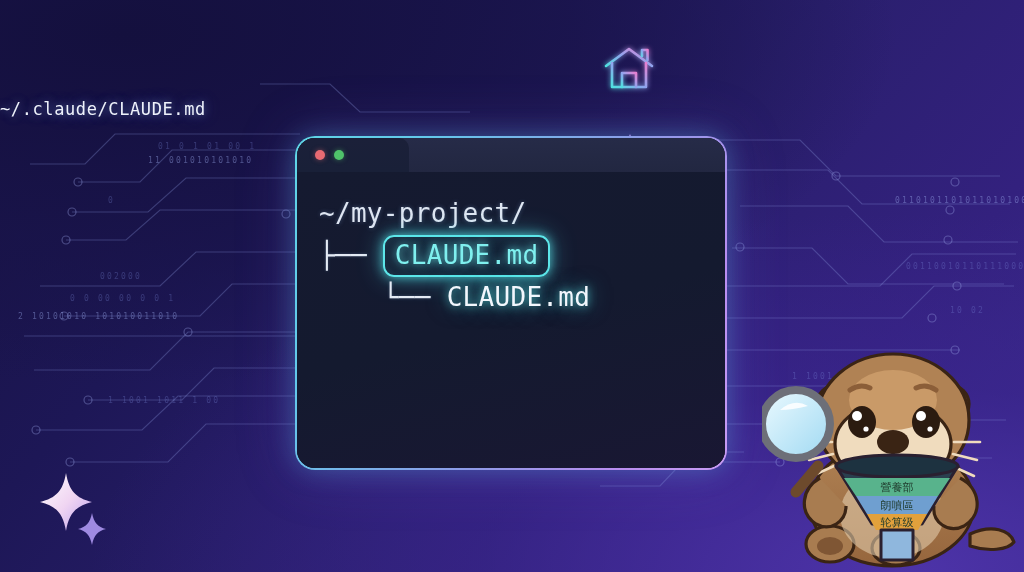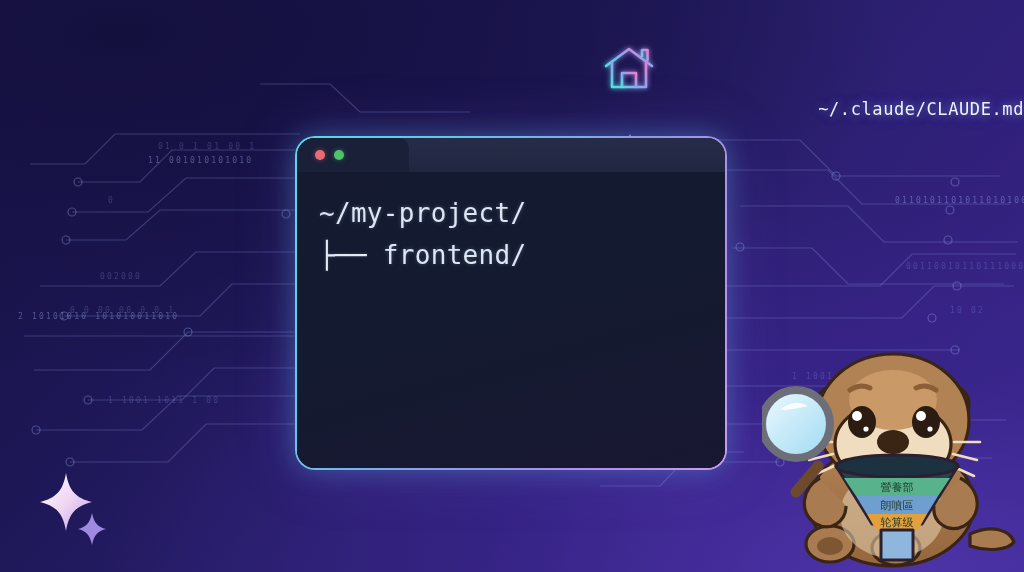--- a/index.html
+++ b/index.html
@@ -64,21 +64,21 @@
     display:inline-block;padding:1px 10px 3px 10px;border-radius:11px;
     border:2px solid #5ee7ea;color:#7ff0ef;
     text-shadow:0 0 9px rgba(110,240,240,.95),0 0 20px rgba(70,215,225,.6);
     box-shadow:0 0 11px rgba(94,231,234,.75),0 0 26px rgba(80,215,230,.42),
                inset 0 0 14px rgba(90,230,235,.17);
     line-height:34px;
   }
   
   #home{position:absolute;left:600px;top:44px;width:58px;height:50px;}
   #homepath{
-    position:absolute;left:0;right:0;top:99px;text-align:right;
+    position:absolute;left:0;right:0;top:99px;text-align:left;
     font-size:17px;letter-spacing:.6px;color:#eef2fb;
     text-shadow:0 0 9px rgba(150,190,250,.55),0 0 20px rgba(120,140,240,.32);
   }
   #connector{position:absolute;left:560px;top:130px;width:120px;height:130px;}
   
   #sparkles{position:absolute;left:30px;top:465px;width:110px;height:95px;}
   
   #otter{position:absolute;left:762px;top:338px;width:268px;height:240px;}
 </style>
 </head>
@@ -132,21 +132,21 @@
         <circle cx="955" cy="350" r="4"></circle>
         <circle cx="932" cy="318" r="4"></circle>
         <circle cx="836" cy="410" r="4"></circle>
         <circle cx="780" cy="462" r="4"></circle>
       </g>
     </svg>
     <div class="bits" style="left:158px;top:142px">01 0  1 01 00 1</div>
     <div class="bits b" style="left:148px;top:156px">11  001010101010</div>
     <div class="bits" style="left:108px;top:196px">0</div>
     <div class="bits" style="left:100px;top:272px">002000</div>
-    <div class="bits" style="left:70px;top:306px">0 0  00 00 0  0 1</div>
+    <div class="bits" style="left:70px;top:294px">0 0  00 00 0  0 1</div>
     <div class="bits b" style="left:18px;top:312px">2 10101010 101010011010</div>
     <div class="bits" style="left:108px;top:396px">1 1001 1011 1 00</div>
     <div class="bits b" style="left:895px;top:196px">01101011010110101001011</div>
     <div class="bits" style="left:906px;top:262px">0011001011011100011</div>
     <div class="bits" style="left:950px;top:306px">10  02</div>
     <div class="bits" style="left:792px;top:372px">1 1001 1011 1 00</div>
   </div>
 
   <div id="home">
     <svg width="58" height="50" viewBox="0 0 58 50">
@@ -192,25 +192,26 @@
   <div id="win">
     <div id="titlebar">
       <div class="tab"></div>
       <span class="dot red"></span>
       <span class="dot green"></span>
     </div>
     <div id="term">
 
       <div class="line"><span class="tw">~/my-project/</span></div>
 
-
-      <div class="line"><span class="branch">├── </span><span class="tw">frontend/</span></div>
-
-
-
+      <div class="line"><span class="branch">├── </span><span class="hl">CLAUDE.md</span></div>
+
+
+
+
+      <div class="line"><span class="branch">    └── </span><span class="glowwhite">CLAUDE.md</span></div>
     </div>
   </div>
 
   <div id="sparkles">
     <svg width="110" height="95" viewBox="0 0 110 95">
       <defs>
         <linearGradient id="spGrad" x1="0" y1="0" x2="1" y2="1">
           <stop offset="0%" stop-color="#ffffff"></stop>
           <stop offset="52%" stop-color="#f0d5f2"></stop>
           <stop offset="100%" stop-color="#b9a0ee"></stop>

